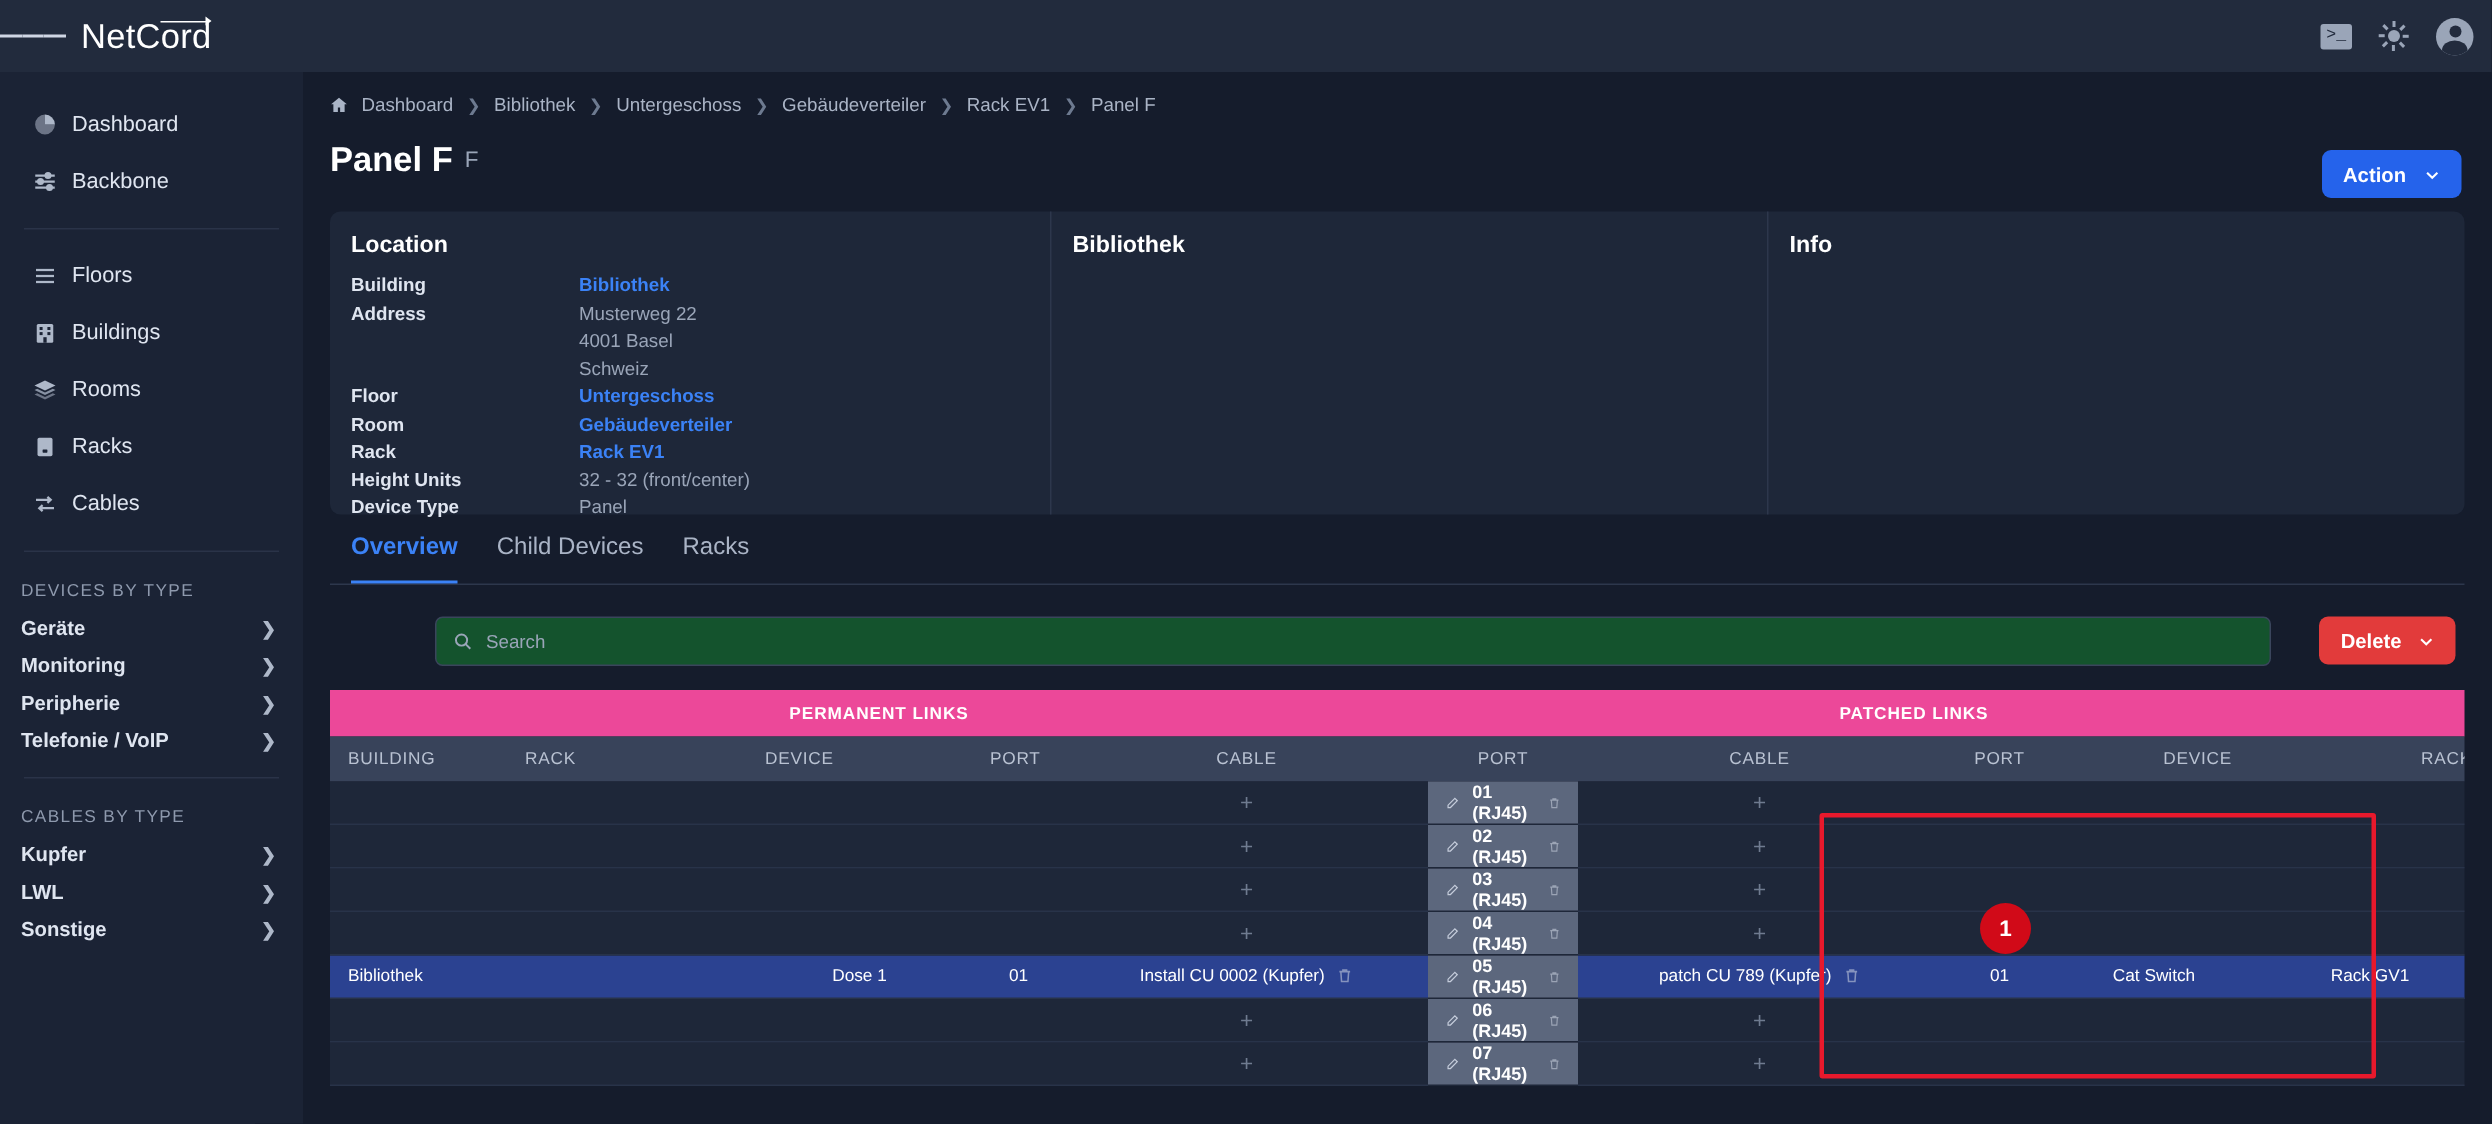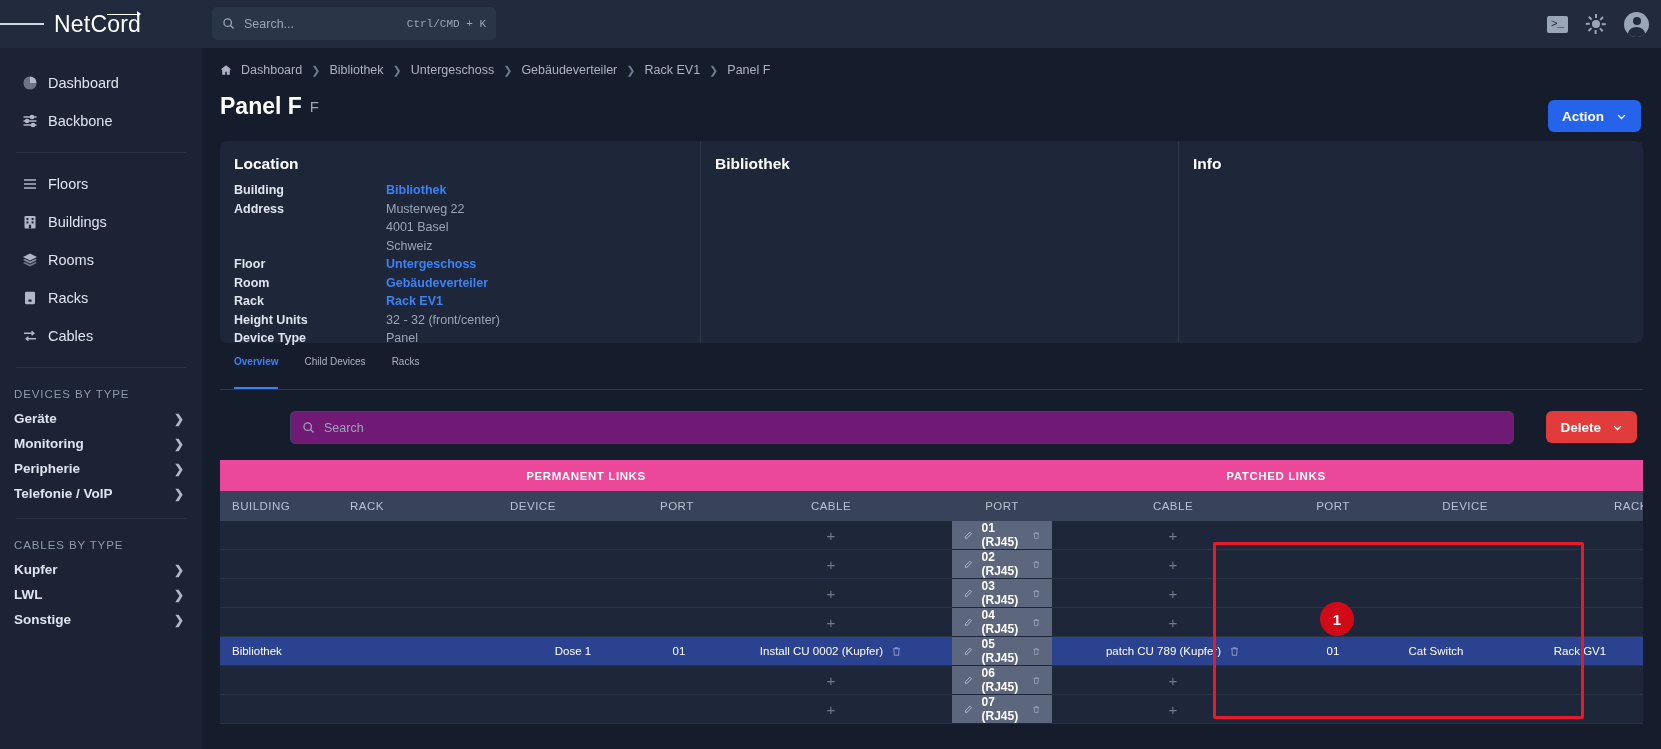--- a/index.html
+++ b/index.html
@@ -122,28 +122,28 @@
   .kv { display: flex; font-size: 12.5px; line-height: 18.5px; }
   .kv .k { width: 152px; color: #dfe5f0; font-weight: 700; }
   .kv .v { color: #9aa5b8; }
   .kv .v.link { color: #3b82f6; cursor: pointer; font-weight: 700; }
 
   
   .tabs {
     position: absolute; left: 18px; top: 308px; width: 1423px; height: 34px;
     border-bottom: 1px solid #2d374c; display: flex; gap: 26px; padding-left: 14px;
   }
-  .tab { font-size: 10px; color: #aab4c6; cursor: pointer; padding-bottom: 9px; text-align: right; }
+  .tab { font-size: 16px; color: #aab4c6; cursor: pointer; padding-bottom: 9px; text-align: right; }
   .tab.active { color: #3b82f6; border-bottom: 2px solid #3b82f6; font-weight: 600; }
 
   
   .toolbar { position: absolute; left: 18px; top: 360px; width: 1423px; height: 44px; }
   .tsearch {
     position: absolute; left: 70px; top: 3px; width: 1224px; height: 33px;
-    background: #701a75; border: 1px solid #3a4considering;
+    background: #14532d; border: 1px solid #3a4considering;
     border: 1px solid #3a455c; border-radius: 5px;
     display: flex; align-items: center; padding: 0 11px;
     font-size: 12.5px; color: #9aa5b8; cursor: text;
   }
   .tsearch .ph { margin-left: 9px; }
   .delbtn {
     position: absolute; right: 6px; top: 3px;
     background: #e23b3b; color: #fff; border: none; border-radius: 6px;
     height: 32px; padding: 0 14px; font-size: 13.5px; font-weight: 700;
     display: flex; align-items: center; gap: 11px; cursor: pointer;
@@ -174,21 +174,21 @@
   tbody td.c { text-align: center; }
   tbody td.plus { text-align: center; color: #6f7b90; font-size: 15px; cursor: pointer; }
   tbody td.portcell {
     background: #5c677d; text-align: left; color: #ffffff; font-weight: 700;
     font-size: 12px; border-bottom: 1px solid #1e2739;
   }
   tbody tr.sel td { background: #2b4291; color: #ffffff; }
   tbody tr.sel td.portcell { background: #5c677d; }
   .pencil, .trash { color: #cfd6e4; opacity: .92; cursor: pointer; display:inline-block; vertical-align: middle; }
   .portinner { display: flex; align-items: center; justify-content: center; gap: 9px; }
-  .cableinner { display: flex; align-items: center; justify-content: center; gap: 8px; }
+  .cableinner { display: flex; justify-content: center; gap: 8px; }
   .trash { opacity:.55; }
 
   
   .annobox {
     position: absolute; left: 1011px; top: 494px; width: 371px; height: 177px;
     border: 3px solid #e8192c; border-radius: 2px; pointer-events: none;
   }
   .annobadge {
     position: absolute; left: 1118px; top: 554px; width: 34px; height: 34px;
     border-radius: 50%; background: #d10a18; color: #fff;
@@ -204,28 +204,20 @@
     <span></span>
       <span></span>
       <span></span>
   </div>
   <div class="brand">
     <span>NetCord</span>
     <span class="bar"></span>
     <span class="arrow"></span>
   </div>
 
-  <div class="globalsearch">
-    <svg width="13" height="13" viewBox="0 0 16 16" fill="none" stroke="#9aa5b8" stroke-width="1.6">
-      <circle cx="7" cy="7" r="4.6"></circle>
-        <line x1="10.4" y1="10.4" x2="14.2" y2="14.2"></line>
-    </svg>
-    <span class="ph">Search...</span>
-    <span class="kbd">Ctrl/CMD + K</span>
-  </div>
 
   <div class="topicons">
     <div class="termicon">
       <span>&gt;_</span>
     </div>
     <div class="sunicon">
       <div class="core"></div>
       <div class="ray" style="transform:rotate(0deg)"></div>
       <div class="ray" style="transform:rotate(45deg)"></div>
       <div class="ray" style="transform:rotate(90deg)"></div>

